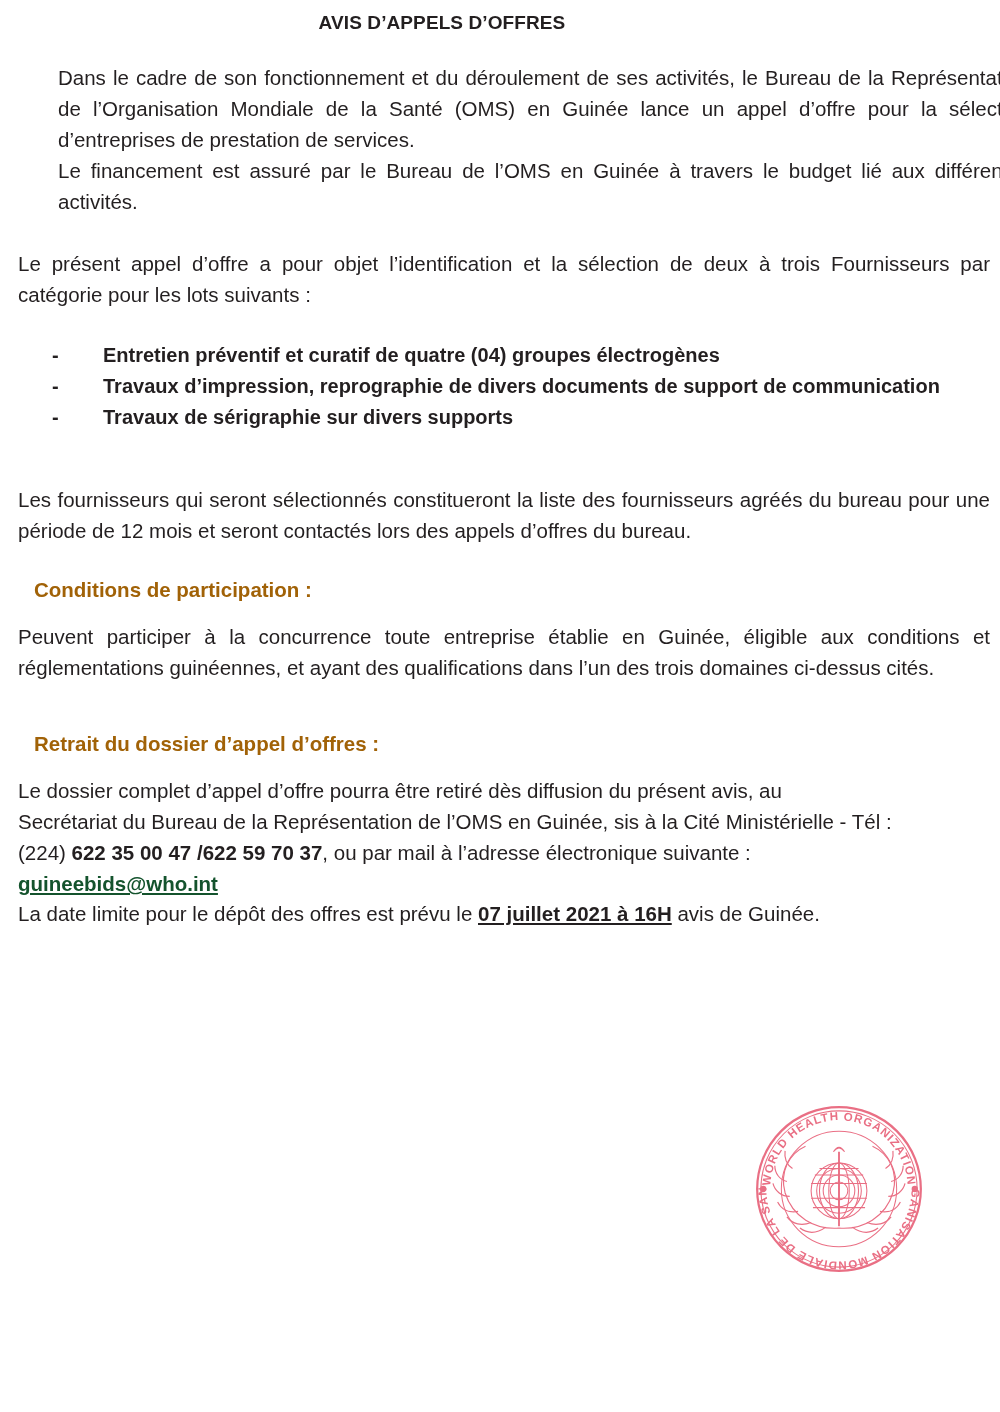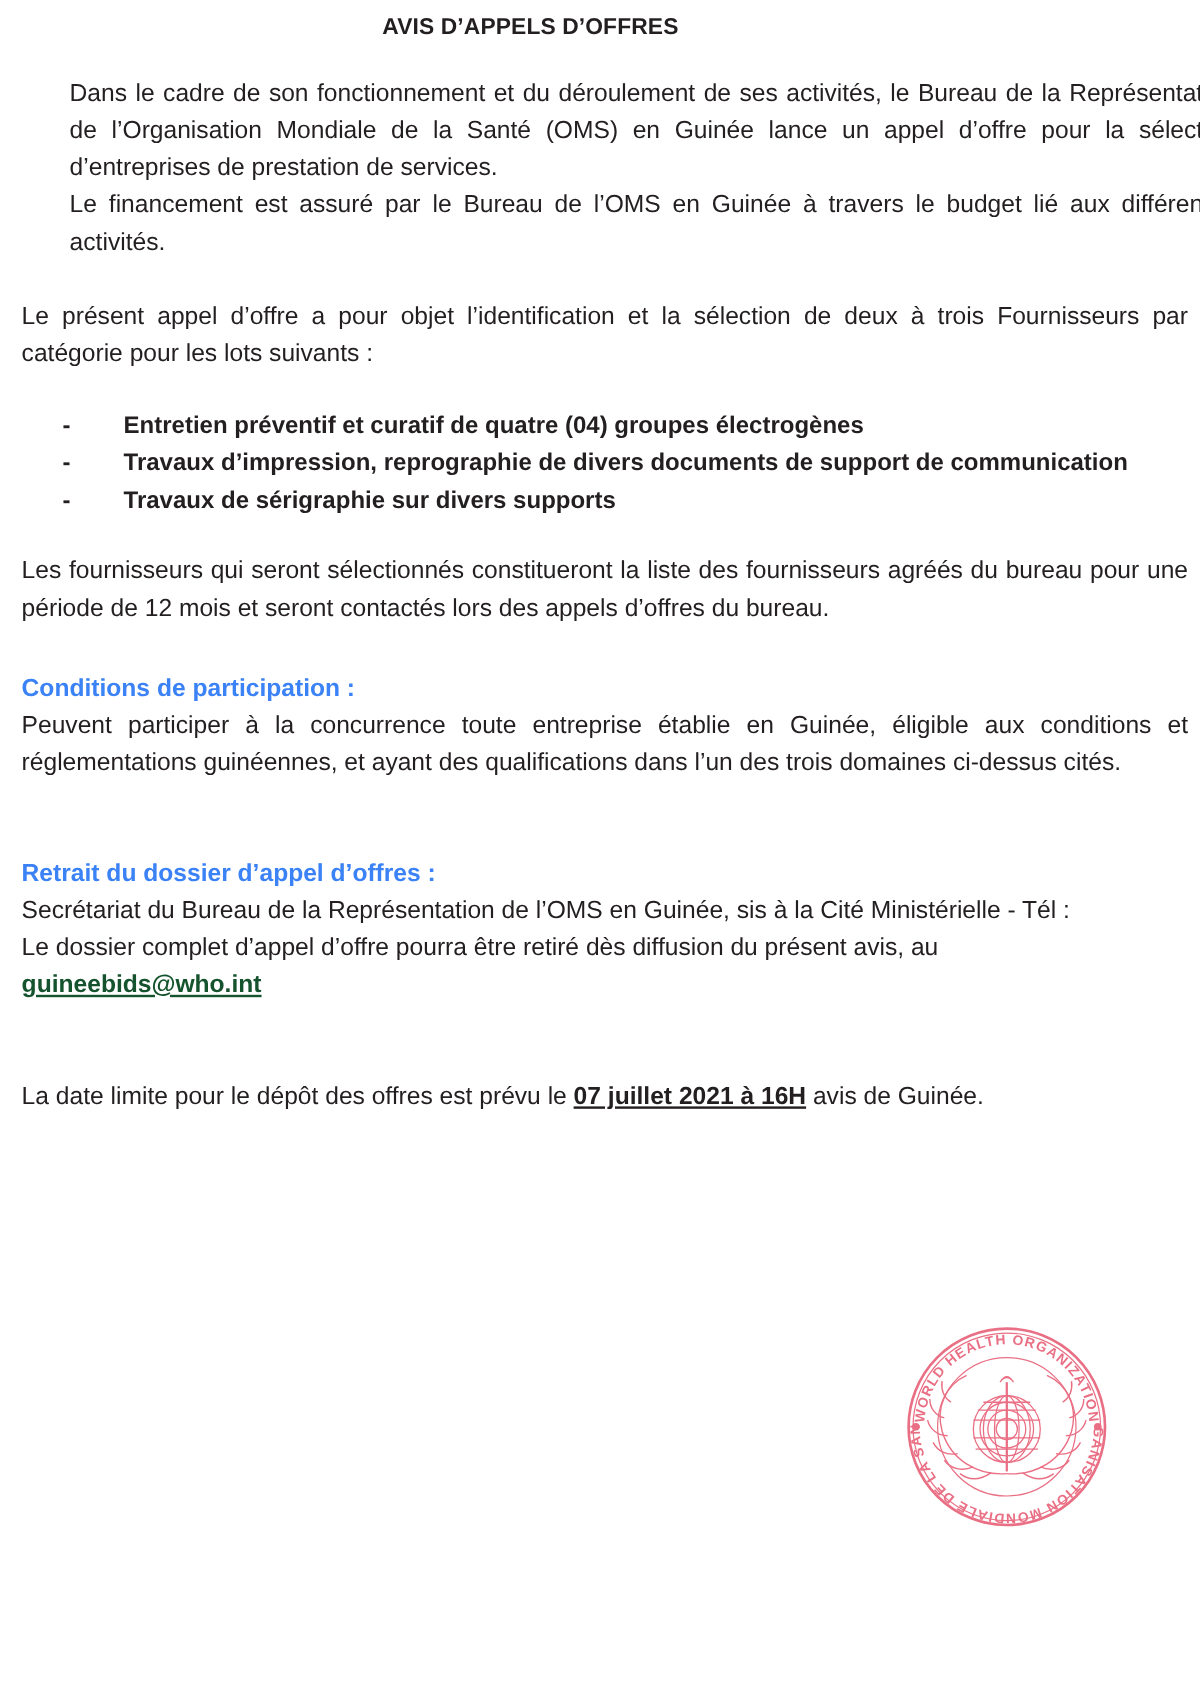--- a/index.html
+++ b/index.html
@@ -41,25 +41,25 @@
     font-size: 20.5px;
     line-height: 31px;
     text-align: justify;
     text-justify: inter-word;
     color: #231f20;
   }
   p.para.nojust {
     text-align: left;
   }
   .section-head {
-    margin: 0;
+    margin: 16px;
     font-size: 20.5px;
     line-height: 31px;
     font-weight: bold;
-    color: #3b82f6;
+    color: #a16207;
   }
   .lot-list {
     list-style: none;
     margin: 0;
     padding: 0;
   }
   .lot-list li {
     position: relative;
     padding-left: 85px;
     font-size: 20px;
@@ -121,33 +121,34 @@
     <li>
       <span class="dash">-</span>
       <span>Travaux d’impression, reprographie de divers documents de support de communication</span>
     </li>
     <li>
       <span class="dash">-</span>
       <span>Travaux de sérigraphie sur divers supports</span>
     </li>
   </ul>
 
-  <div class="body-block" style="top:460px;">
+  <div class="body-block" style="top:484px;">
     <p class="para">Les fournisseurs qui seront sélectionnés constitueront la liste des fournisseurs agréés du bureau pour une période de 12 mois et seront contactés lors des appels d’offres du bureau.</p>
   </div>
 
   <div class="body-block" style="top:558px;">
     <p class="section-head">Conditions de participation :</p>
     <p class="para">Peuvent participer à la concurrence toute entreprise établie en Guinée, éligible aux conditions et réglementations guinéennes, et ayant des qualifications dans l’un des trois domaines ci-dessus cités.</p>
   </div>
 
   <div class="body-block" style="top:712px;">
     <p class="section-head">Retrait du dossier d’appel d’offres :</p>
+    <p class="para nojust">Le dossier complet d’appel d’offre pourra être retiré dès diffusion du présent avis, au</p>
     <p class="para nojust">Secrétariat du Bureau de la Représentation de l’OMS en Guinée, sis à la Cité Ministérielle - Tél :</p>
-    <p class="para nojust">Le dossier complet d’appel d’offre pourra être retiré dès diffusion du présent avis, au</p>
+    <p class="para nojust"><span>(224) </span><span style="font-weight:bold;">622 35 00 47 /622 59 70 37</span><span>, ou par mail à l’adresse électronique suivante :</span></p>
     <p class="para nojust"><a class="email-link" href="#">guineebids@who.int</a></p>
   </div>
 
   <div class="body-block" style="top:898px;">
     <p class="para nojust"><span>La date limite pour le dépôt des offres est prévu le </span><span class="u-bold">07 juillet 2021 à 16H</span><span> avis de Guinée.</span></p>
   </div>
 
   <div class="stamp">
     <svg viewBox="0 0 200 200" xmlns="http://www.w3.org/2000/svg" aria-hidden="true">
       <defs>

